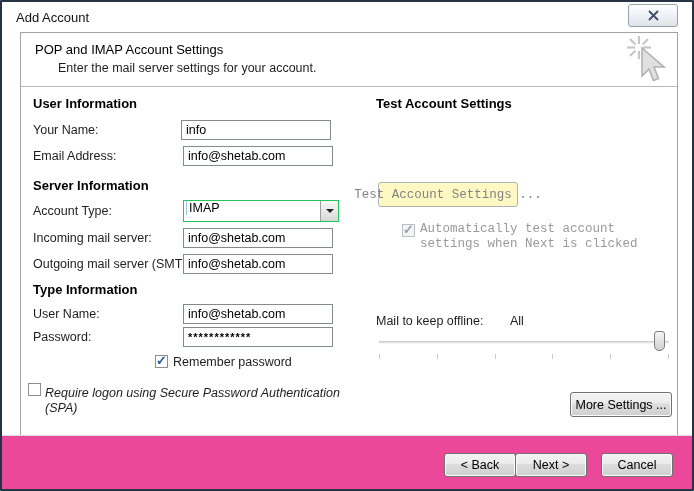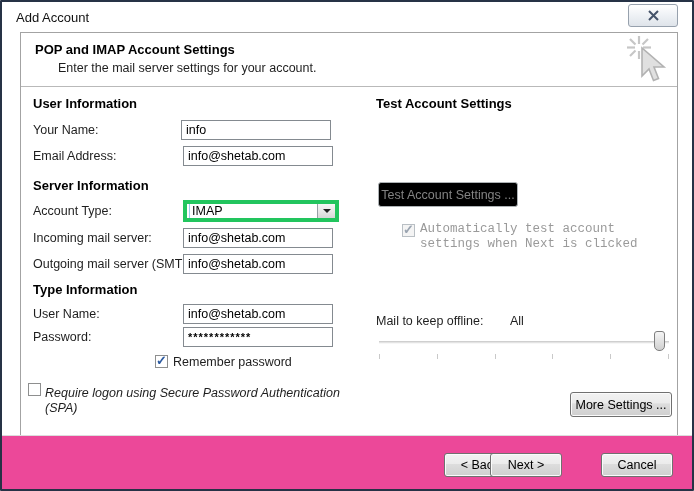--- a/index.html
+++ b/index.html
@@ -24,39 +24,39 @@
 
   
   .panel {
     position:absolute; left:18px; top:30px; width:658px; height:405px;
     border:1px solid #a3a3a3; background:#fff;
   }
   .panel-header {
     position:absolute; left:0; top:0; width:100%; height:54px;
     border-bottom:1px solid #b9b9b9; background:#fff;
   }
-  .ph-title { position:absolute; left:14px; top:9px; font-size:13px; font-weight:bold; color:#000; }
+  .ph-title { position:absolute; left:14px; top:9px; font-size:13px; font-weight:normal; color:#000; }
   .ph-sub { position:absolute; left:37px; top:28px; font-size:12.5px; color:#1e1e1e; }
   .wizard-icon { position:absolute; right:8px; top:2px; }
 
   .h { position:absolute; font-size:13px; font-weight:bold; color:#000; white-space:nowrap; }
   .lbl { position:absolute; font-size:12.5px; color:#1e1e1e; white-space:nowrap; }
 
   .tb {
     position:absolute; width:150px; height:20px;
     border:1px solid #848a90; background:#fff;
     font-family:"Liberation Sans", sans-serif; font-size:12.5px; color:#000;
     padding:1px 4px; outline:none;
   }
   .tb.pwd { font-size:11px; font-weight:bold; letter-spacing:1px; }
 
   
   .combo {
     position:absolute; left:180px; top:197px; width:156px; height:22px;
-    border:4px solid #22c55e; background:#fff; display:flex; align-items:flex-end;
+    border:1px solid #22c55e; background:#fff; display:flex; align-items:flex-start;
   }
   .combo-caret { width:1px; height:14px; background:#9ecbef; margin-left:2px; }
   .combo-value { font-size:12.5px; color:#000; padding-left:2px; flex:1; }
   .combo-btn {
     width:18px; height:100%; border-left:1px solid #98a0a6;
     background:linear-gradient(#f6f6f6,#e9e9e9 50%,#d7d7d7);
     display:flex; align-items:center; justify-content:center;
   }
   .arrow-down { width:0; height:0; border-left:4px solid transparent; border-right:4px solid transparent; border-top:4px solid #222; }
 
@@ -68,21 +68,21 @@
 
   
   .btn {
     position:absolute; border:1px solid #707070; border-radius:3px;
     background:linear-gradient(#f2f2f2,#ebebeb 45%,#dddddd 46%,#cfcfcf);
     box-shadow:inset 0 0 0 1px #fbfbfb;
     font-size:12.5px; color:#000; display:flex; align-items:center; justify-content:center;
     font-family:"Liberation Sans", sans-serif; cursor:default; white-space:nowrap;
   }
   .btn.disabled {
-    background:#000000; border-color:#adb2b5; box-shadow:none; color:#838383;
+    background:#fef9c3; border-color:#adb2b5; box-shadow:none; color:#838383;font-family:Liberation Mono, monospace;
   }
 
   .para { position:absolute; font-size:12.5px; color:#1e1e1e; line-height:15px; }
   .gray { color:#9a9a9a;font-family:Liberation Mono, monospace; }
 
   
   .slider-track {
     position:absolute; left:376px; top:338px; width:290px; height:3px;
     background:#e3e3e3; border-top:1px solid #cfcfcf; border-bottom:1px solid #f7f7f7;
   }
@@ -197,17 +197,17 @@
       <span class="tick"></span>
         <span class="tick"></span>
         <span class="tick"></span>
     </div>
 
     <div class="btn" style="left:549px; top:359px; width:102px; height:25px;">More Settings ...</div>
   </div>
 
   <div class="footer">
     <div class="btn" style="left:442px;">&lt; Back</div>
-    <div class="btn" style="left:488px;">Next &gt;</div>
+    <div class="btn" style="left:513px;">Next &gt;</div>
     <div class="btn" style="left:599px;">Cancel</div>
   </div>
 
 </div>
 
 </body></html>

